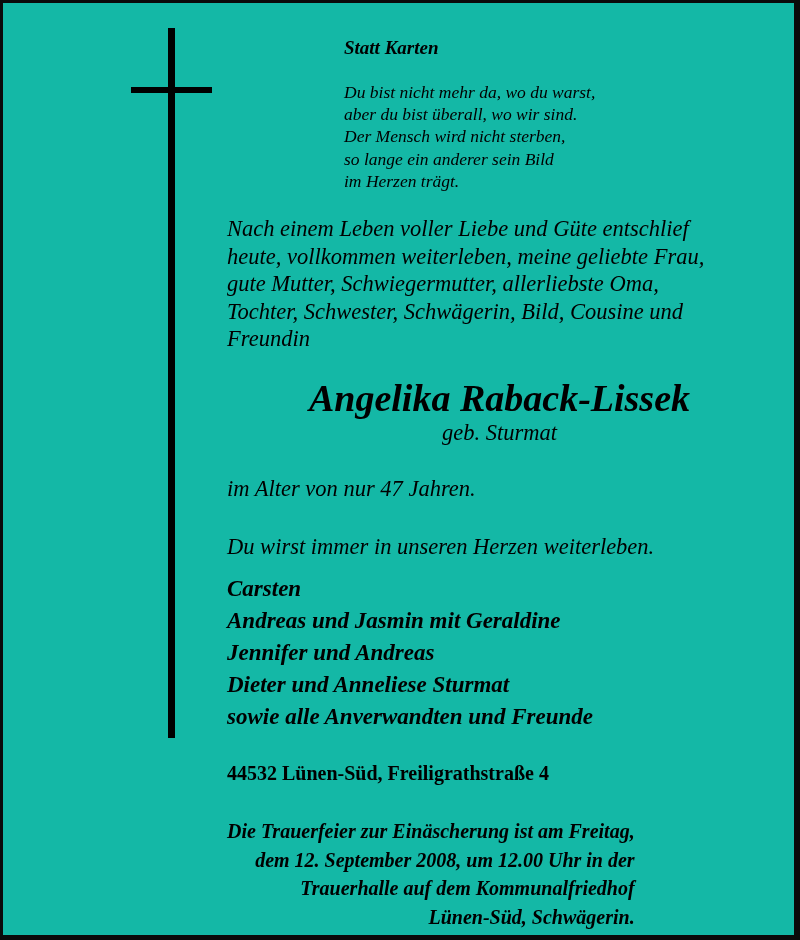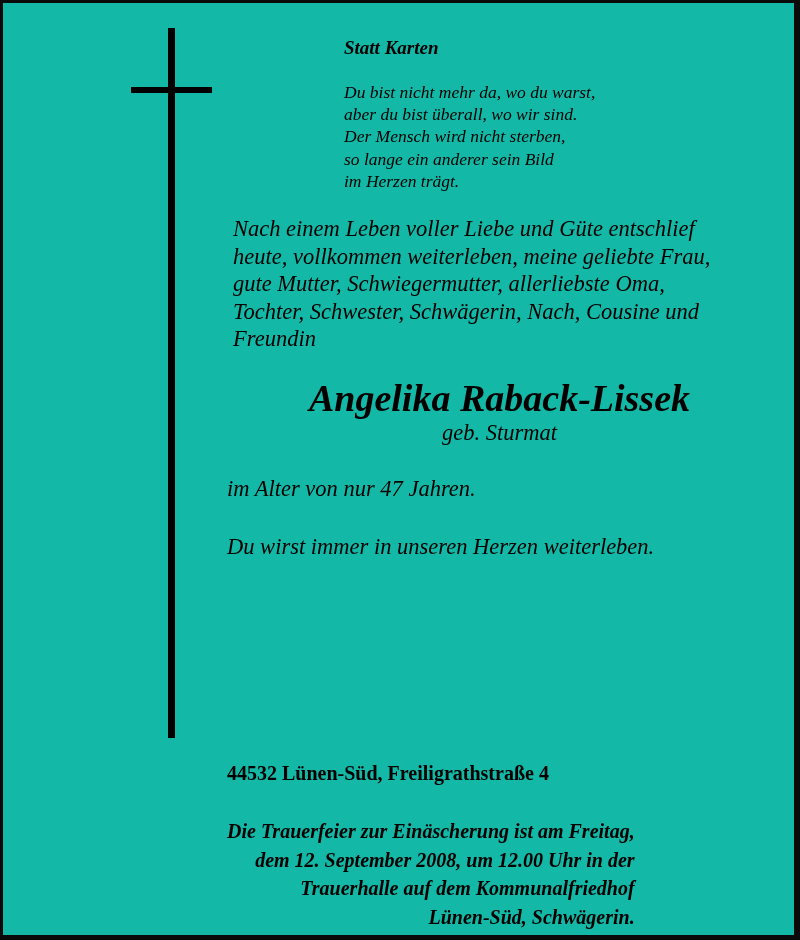--- a/index.html
+++ b/index.html
@@ -48,21 +48,21 @@
       left: 341px; top: 78px;
       font-size: 17.5px; font-style: italic;
       line-height: 22.2px;
     }
     .poem div { white-space: nowrap; }
     .intro {
       left: 224px; top: 212px;
       font-size: 22.5px; font-style: italic;
       line-height: 27.6px;
     }
-    .intro div { white-space: nowrap; margin-left: 6px; }
+    .intro div { white-space: nowrap; }
     .name {
       left: 224px; width: 545px; top: 371px;
       text-align: center;
       font-size: 38px; font-weight: bold; font-style: italic;
       line-height: 48px;
     }
     .maiden {
       left: 224px; width: 545px; top: 416px;
       text-align: center;
       font-size: 22.5px; font-style: italic;
@@ -112,30 +112,37 @@
     <div>aber du bist überall, wo wir sind.</div>
     <div>Der Mensch wird nicht sterben,</div>
     <div>so lange ein anderer sein Bild</div>
     <div>im Herzen trägt.</div>
   </div>
 
   <div class="abs intro">
     <div>Nach einem Leben voller Liebe und Güte entschlief</div>
     <div>heute, vollkommen weiterleben, meine geliebte Frau,</div>
     <div>gute Mutter, Schwiegermutter, allerliebste Oma,</div>
-    <div>Tochter, Schwester, Schwägerin, Nach, Cousine und</div>
+    <div>Tochter, Schwester, Schwägerin, Bild, Cousine und</div>
     <div>Freundin</div>
   </div>
 
   <div class="abs name">Angelika Raback-Lissek</div>
   <div class="abs maiden">geb. Sturmat</div>
 
   <div class="abs age">im Alter von nur 47 Jahren.</div>
   <div class="abs motto">Du wirst immer in unseren Herzen weiterleben.</div>
 
+  <div class="abs mourners">
+    <div>Carsten</div>
+    <div>Andreas und Jasmin mit Geraldine</div>
+    <div>Jennifer und Andreas</div>
+    <div>Dieter und Anneliese Sturmat</div>
+    <div>sowie alle Anverwandten und Freunde</div>
+  </div>
 
   <div class="abs address">44532 Lünen-Süd, Freiligrathstraße 4</div>
 
   <div class="abs service">
     <div>Die Trauerfeier zur Einäscherung ist am Freitag,</div>
     <div>dem 12. September 2008, um 12.00 Uhr in der</div>
     <div>Trauerhalle auf dem Kommunalfriedhof</div>
     <div>Lünen-Süd, Schwägerin.</div>
   </div>
 </div>

